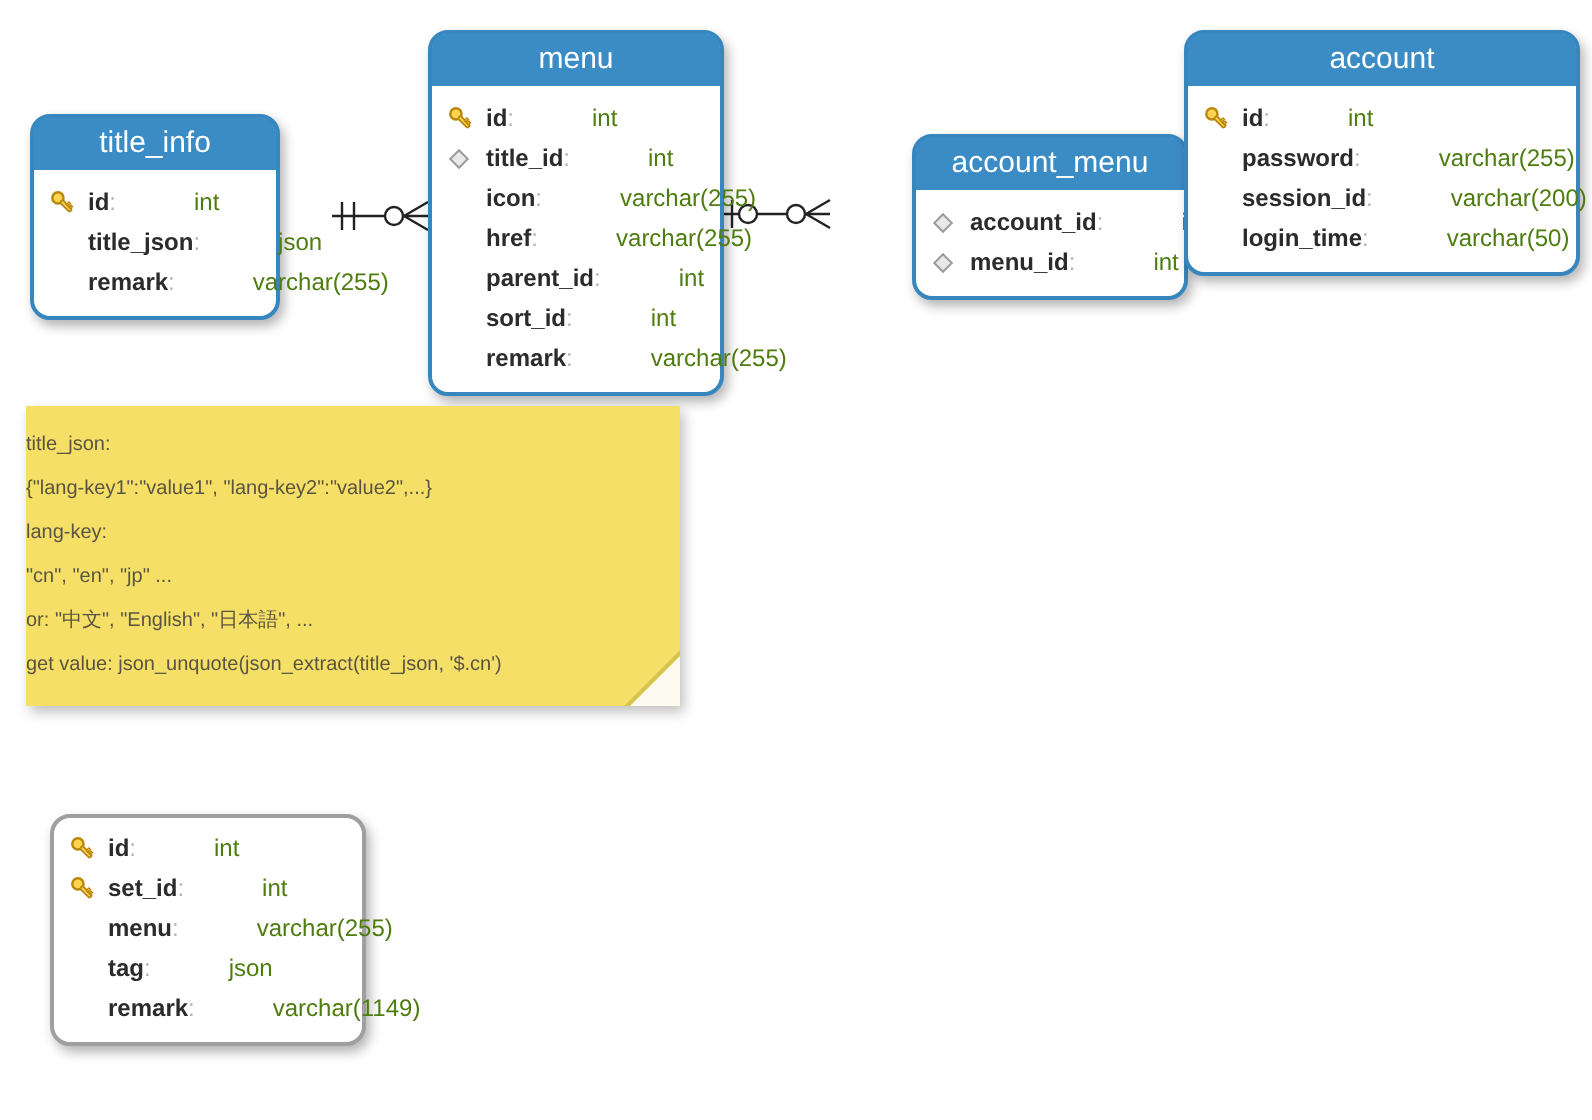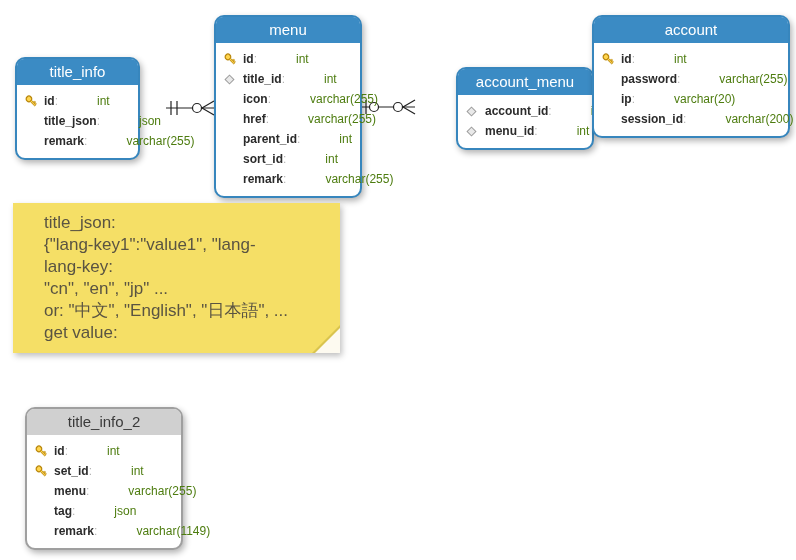--- a/index.html
+++ b/index.html
@@ -15,21 +15,21 @@
   .tbl.blue .tbl-header { background:#3b8bc4; color:#ffffff; }
   .tbl.gray .tbl-header { background:#d0d0d0; color:#3a3a3a; }
   .tbl-body { padding:5px 7px 7px 7px; }
   .frow { height:20px; display:flex; align-items:center; font-size:12px; white-space:nowrap; }
   .ficon { width:20px; flex:0 0 20px; display:flex; align-items:center; justify-content:flex-start; }
   .fname { color:#2b2b2b; font-weight:bold; }
   .fname::after { content:":"; color:#b5b5b5; font-weight:normal; margin:0 4px 0 0; }
   .ftype { color:#4d7c0f;padding-left:35px; }
 
   .note { position:absolute; box-sizing:border-box; background:#f5df66; color:#5a5442;
-          padding:9px 31px; font-size:17px; box-shadow:2px 3px 6px rgba(0,0,0,.25); }
+          padding:9px 0; font-size:10px; box-shadow:2px 3px 6px rgba(0,0,0,.25); }
   .note-line { line-height:22px; height:22px; overflow:hidden; }
   .note::before { content:""; position:absolute; right:0; bottom:0; width:0; height:0;
                   border-bottom:28px solid #d9c44f; border-left:28px solid transparent; }
   .note::after  { content:""; position:absolute; right:0; bottom:0; width:0; height:0;
                   border-bottom:25px solid #fdfaf0; border-left:25px solid transparent; }
 </style>
 </head>
 <body>
 
 <div id="diagram-canvas">
@@ -181,32 +181,31 @@
           <span class="fname">id</span>
           <span class="ftype">int</span>
         </div>
         <div class="frow">
           <span class="ficon"></span>
           <span class="fname">password</span>
           <span class="ftype">varchar(255)</span>
         </div>
         <div class="frow">
           <span class="ficon"></span>
-          <span class="fname">ip</span>
-          <span class="ftype">varchar(20)</span>
-        </div>
-        <div class="frow">
-          <span class="ficon"></span>
           <span class="fname">session_id</span>
           <span class="ftype">varchar(200)</span>
         </div>
+        <div class="frow">
+          <span class="ficon"></span>
+          <span class="fname">login_time</span>
+          <span class="ftype">varchar(50)</span>
+        </div>
       </div>
     </div>
     <div class="tbl gray" style="left: 25px; top: 407px; width: 158px;">
-      <div class="tbl-header"><span>title_info_2</span></div>
       <div class="tbl-body">
         <div class="frow">
           <span class="ficon">
             <svg width="15" height="15" viewBox="0 0 15 15">
               <g transform="rotate(-45 7.5 7.5)">
                 <circle cx="7.5" cy="3.9" r="2.8" fill="#ffd54f" stroke="#b8860b" stroke-width="1.2"></circle>
                 <rect x="6.6" y="6.2" width="1.8" height="6.8" rx="0.6" fill="#ffd54f" stroke="#b8860b" stroke-width="0.9"></rect>
                 <rect x="8.1" y="9.2" width="1.9" height="1.1" fill="#ffd54f" stroke="#b8860b" stroke-width="0.7"></rect>
                 <rect x="8.1" y="11.1" width="1.5" height="1.0" fill="#ffd54f" stroke="#b8860b" stroke-width="0.7"></rect>
               </g>

